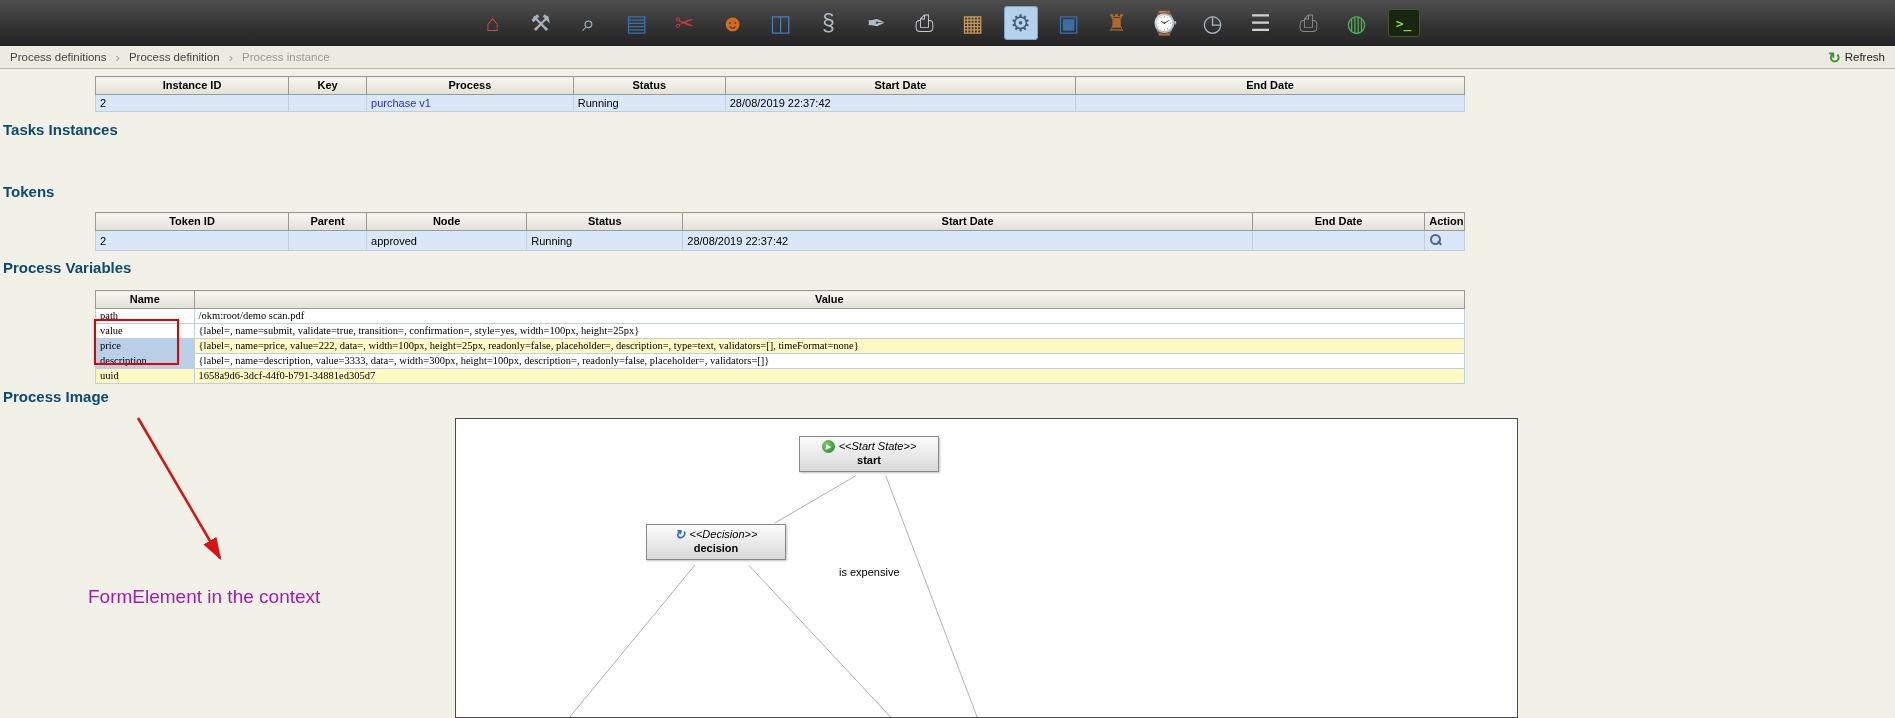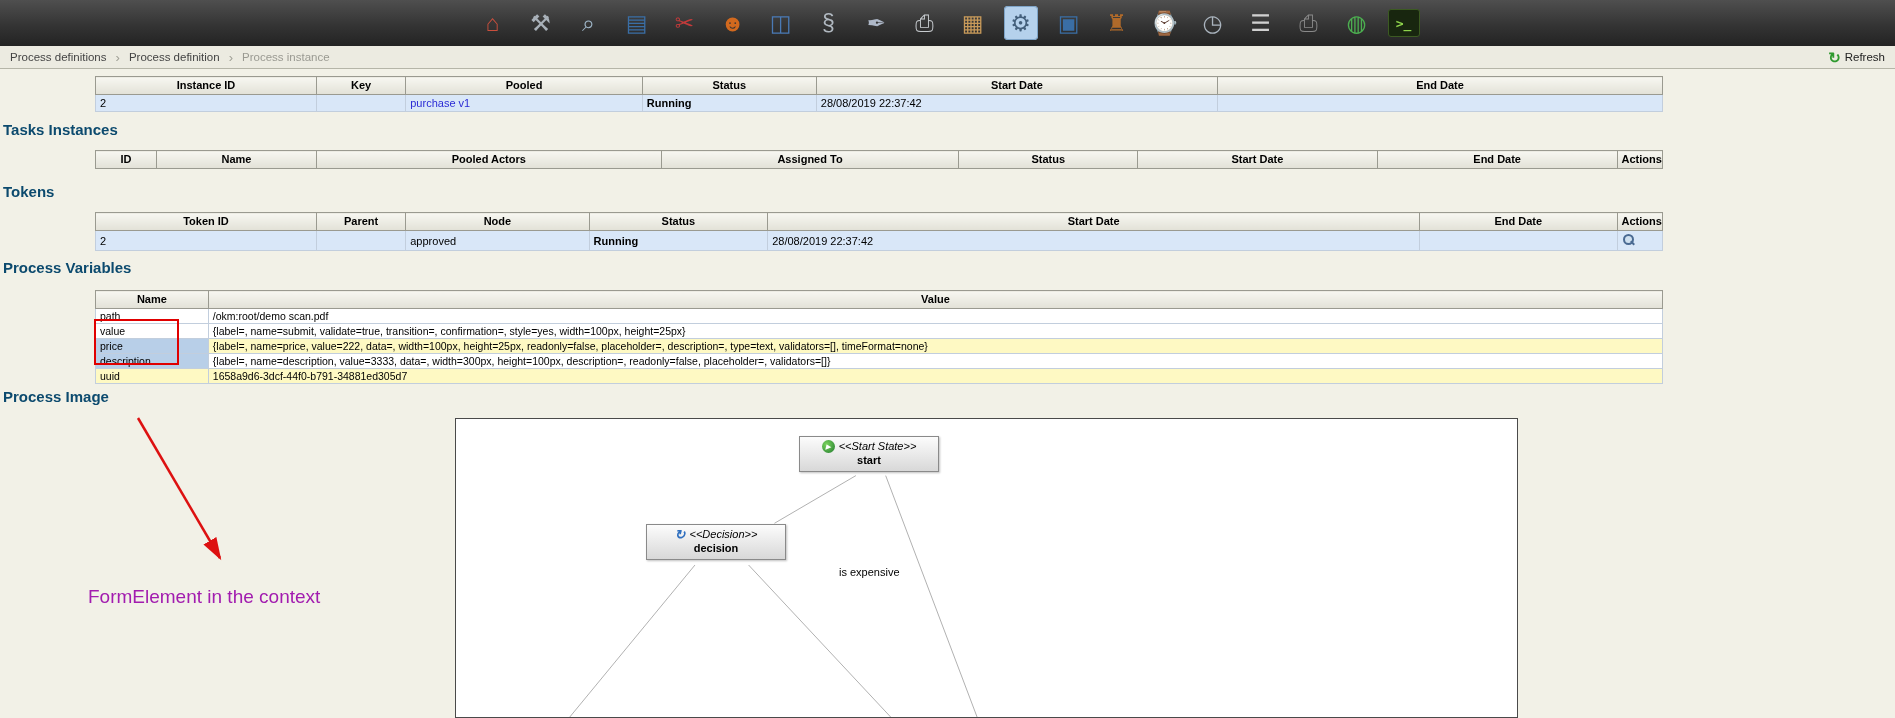--- a/index.html
+++ b/index.html
@@ -28,35 +28,35 @@
   .refresh-icon { color:#2f9a2f; font-weight:bold; font-size:15px; line-height:1; }
 
   
   .sec-title { position:absolute; left:3px; font-size:15px; font-weight:bold; color:#0c4a6e; margin:0; }
   #title-tasks { top:121px; }
   #title-tokens { top:183px; }
   #title-variables { top:259px; }
   #title-image { top:388px; }
 
   
-  .tbl { position:absolute; left:95px; width:1568px; border-collapse:collapse; table-layout:fixed;
+  .tbl { position:absolute; left:95px; width:1370px; border-collapse:collapse; table-layout:fixed;
     background:#fff; font-size:11px; color:#000; border:1px solid #8a8a80; }
   .tbl th { background:linear-gradient(#f7f7f1,#e2e1d7); border:1px solid #9a9a90; font-weight:bold;
     text-align:center; padding:2px 4px; line-height:13px; white-space:nowrap; overflow:hidden; }
   .tbl td { border:1px solid #c2cedd; padding:2px 4px; line-height:12px; white-space:nowrap; overflow:hidden; }
   .row-blue td { background:#d9e7f8; }
   #tbl-instance { top:76px; }
   #tbl-tasks { top:150px; }
   #tbl-tokens { top:212px; }
   #tbl-variables { top:290px; }
-  #tbl-variables td { font-size:10.5px; padding:1px 4px; line-height:12px; }
+  #tbl-variables td { font-size:10.5px; padding:1px 4px; line-height:12px;font-family:Liberation Serif, serif; }
   #tbl-variables .stripe td { background:#fef9c3; }
   #tbl-variables td.sel { background:#b8cfe8; }
   .center { }
-  .status-cell { font-weight:bold; }
+  .status-cell { font-weight:normal; }
   a.proc-link { color:#2b2bd5; text-decoration:none; cursor:pointer; }
 
   
   .mag { position:relative; width:13px; height:13px; display:inline-block; cursor:pointer; }
   .mag::before { content:""; position:absolute; left:1px; top:1px; width:7px; height:7px;
     border:2px solid #4a6a92; border-radius:50%; background:#cfe0ef; }
   .mag::after { content:""; position:absolute; left:8px; top:9px; width:5px; height:2px;
     background:#4a6a92; transform:rotate(45deg); }
 
   
@@ -131,65 +131,41 @@
         <col style="width:5.7%">
         <col style="width:15.1%">
       <col style="width:11.1%">
         <col style="width:25.6%">
         <col style="width:28.4%">
     </colgroup>
     <thead>
       <tr>
         <th>Instance ID</th>
         <th>Key</th>
-        <th>Pooled</th>
+        <th>Process</th>
         <th>Status</th>
         <th>Start Date</th>
         <th>End Date</th>
       </tr>
     </thead>
     <tbody>
       <tr class="row-blue">
         <td>2</td>
         <td></td>
         <td class="center">
           <a class="proc-link">purchase v1</a>
         </td>
         <td class="status-cell">Running</td>
         <td>28/08/2019 22:37:42</td>
         <td></td>
       </tr>
     </tbody>
   </table>
 
   <h2 class="sec-title" id="title-tasks">Tasks Instances</h2>
-  <table class="tbl" id="tbl-tasks">
-    <colgroup>
-      <col style="width:3.9%">
-        <col style="width:10.2%">
-        <col style="width:22%">
-        <col style="width:19%">
-      <col style="width:11.4%">
-        <col style="width:15.3%">
-        <col style="width:15.3%">
-        <col style="width:2.9%">
-    </colgroup>
-    <thead>
-      <tr>
-        <th>ID</th>
-        <th>Name</th>
-        <th>Pooled Actors</th>
-        <th>Assigned To</th>
-        <th>Status</th>
-        <th>Start Date</th>
-        <th>End Date</th>
-        <th>Actions</th>
-      </tr>
-    </thead>
-  </table>
 
   <h2 class="sec-title" id="title-tokens">Tokens</h2>
   <table class="tbl" id="tbl-tokens">
     <colgroup>
       <col style="width:14.1%">
         <col style="width:5.7%">
         <col style="width:11.7%">
         <col style="width:11.4%">
       <col style="width:41.6%">
         <col style="width:12.6%">

